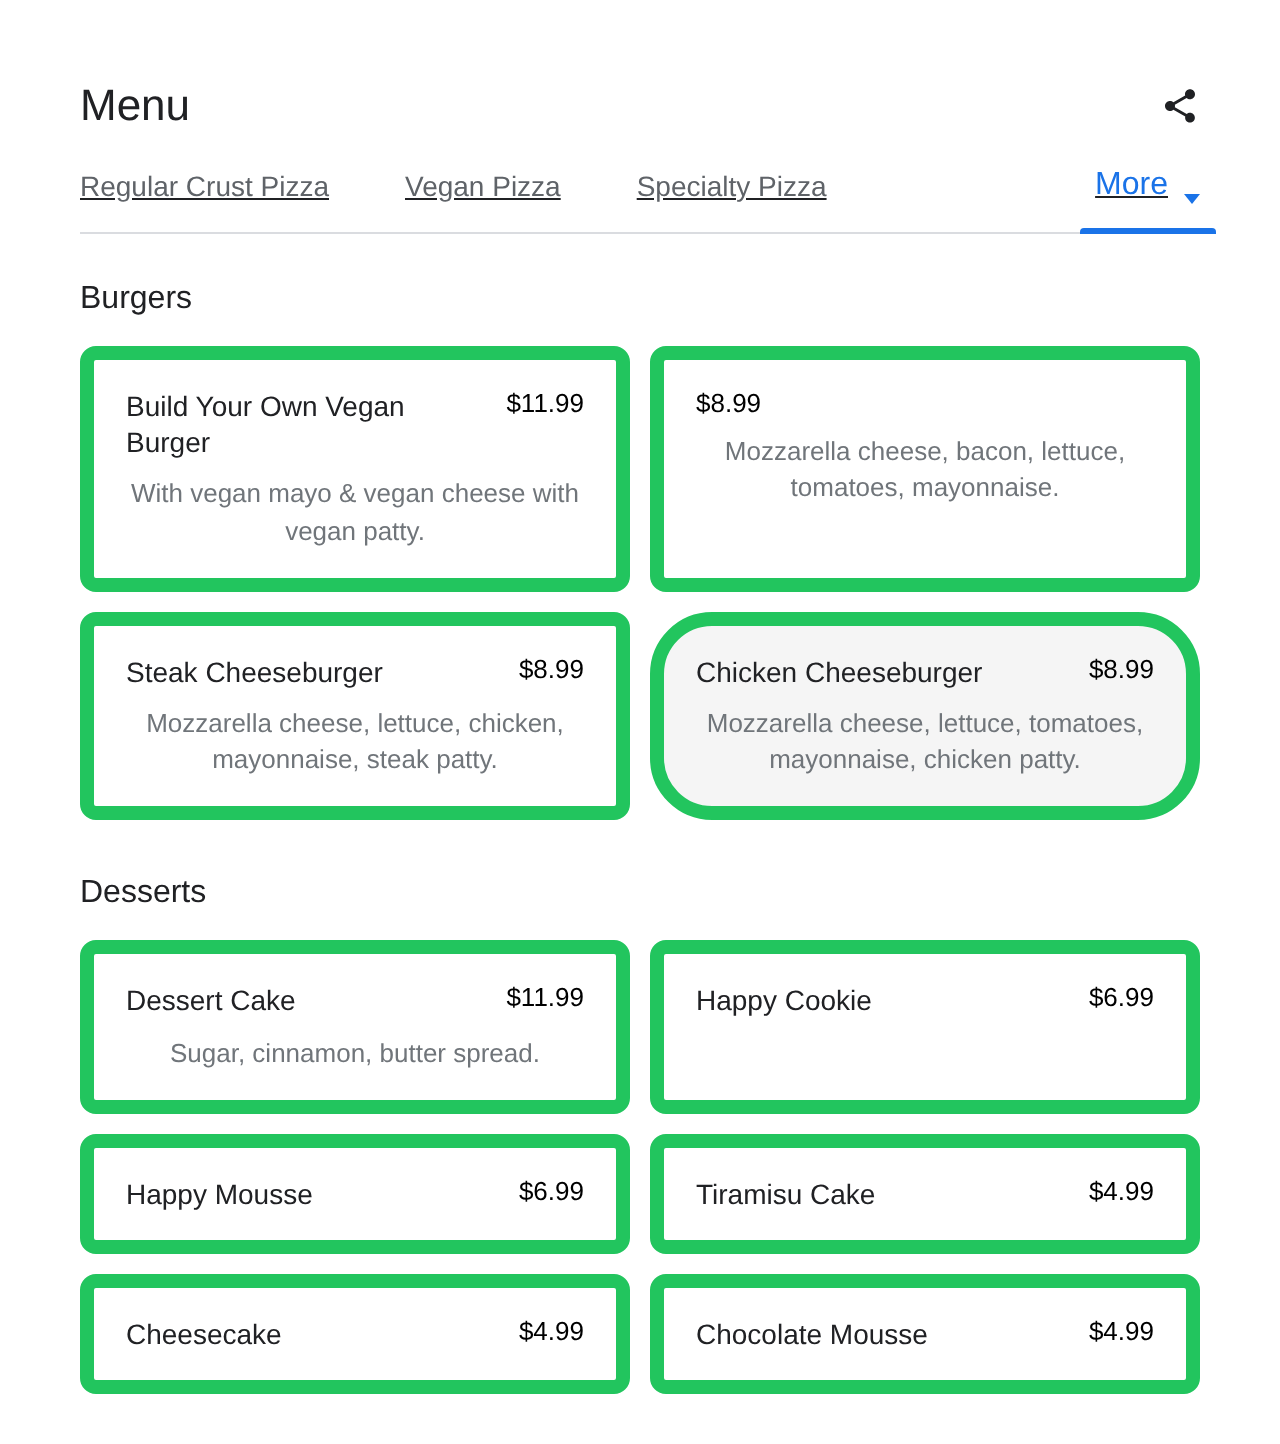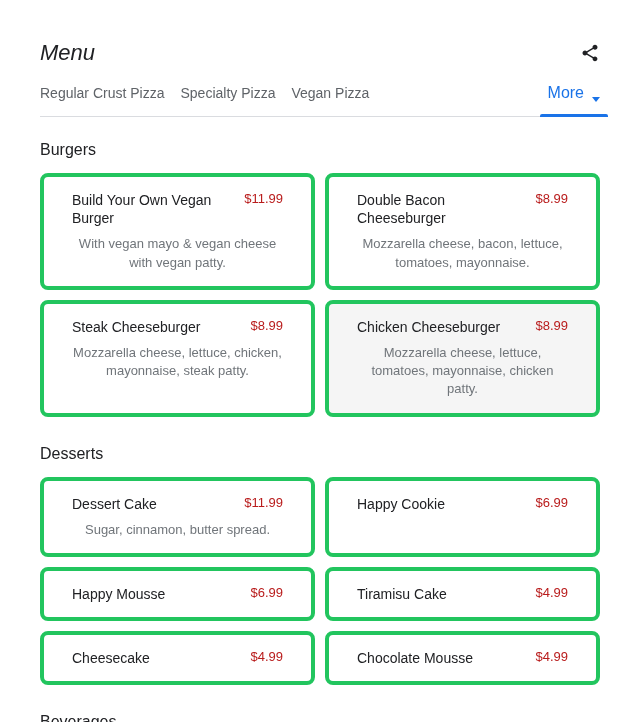--- a/index.html
+++ b/index.html
@@ -13,33 +13,33 @@
     .header {
       display: flex;
       justify-content: space-between;
       align-items: center;
       margin-bottom: 18px;
     }
     .header h1 {
       font-size: 22px;
       font-weight: 400;
       color: #202124;
-      font-style: italic;
     }
     .share-icon {
       width: 20px;
       height: 20px;
       cursor: pointer;
     }
     .tabs {
       display: flex;
       align-items: center;
-      gap: 16px;
+      gap: 38px;
       border-bottom: 1px solid #dadce0;
       position: relative;
+      text-decoration: underline;
     }
     .tab {
       font-size: 14px;
       color: #5f6368;
       padding-bottom: 14px;
       cursor: pointer;
     }
     .tab-more {
       margin-left: auto;
       color: #1a73e8;
@@ -73,43 +73,44 @@
       margin-bottom: 14px;
       margin-top: 24px;
     }
     .grid {
       display: grid;
       grid-template-columns: 1fr 1fr;
       gap: 10px;
       margin-bottom: 28px;
     }
     .card {
-      border: 4px solid #22c55e;
+      border: 7px solid #22c55e;
       border-radius: 8px;
-      padding: 14px 28px;
+      padding: 14px 16px;
       cursor: pointer;
       background: #fff;
     }
     .card.selected {
       background: #f5f5f5;
+      border-radius: 31px;
     }
     .card-row {
       display: flex;
       justify-content: space-between;
       align-items: flex-start;
       gap: 12px;
     }
     .card-name {
       font-size: 14px;
       color: #202124;
       line-height: 1.3;
     }
     .card-price {
       font-size: 13px;
-      color: #b91c1c;
+      color: #000000;
       white-space: nowrap;
     }
     .card-desc {
       font-size: 13px;
       color: #70757a;
       margin-top: 8px;
       line-height: 1.4;
       text-align: center;
     }
     .beverages-grid {
@@ -131,40 +132,39 @@
   <h1>Menu</h1>
   <span class="share-icon">
     <svg viewBox="0 0 24 24" fill="#202124">
         <path d="M18 16.08c-.76 0-1.44.3-1.96.77L8.91 12.7c.05-.23.09-.46.09-.7s-.04-.47-.09-.7l7.05-4.11c.54.5 1.25.81 2.04.81 1.66 0 3-1.34 3-3s-1.34-3-3-3-3 1.34-3 3c0 .24.04.47.09.7L8.04 9.81C7.5 9.31 6.79 9 6 9c-1.66 0-3 1.34-3 3s1.34 3 3 3c.79 0 1.5-.31 2.04-.81l7.12 4.16c-.05.21-.08.43-.08.65 0 1.61 1.31 2.92 2.92 2.92s2.92-1.31 2.92-2.92-1.31-2.92-2.92-2.92z"></path>
       </svg>
   </span>
 </div>
 
 <div class="tabs">
   <div class="tab">Regular Crust Pizza</div>
+  <div class="tab">Vegan Pizza</div>
   <div class="tab">Specialty Pizza</div>
-  <div class="tab">Vegan Pizza</div>
   <div class="tab-more">
     <span>More</span>
     <span class="caret"></span>
   </div>
 </div>
 
 <h2 class="section-title">Burgers</h2>
 <div class="grid">
   <div class="card">
     <div class="card-row">
       <div class="card-name">Build Your Own Vegan Burger</div>
       <div class="card-price">$11.99</div>
     </div>
     <div class="card-desc">With vegan mayo &amp; vegan cheese with vegan patty.</div>
   </div>
   <div class="card">
     <div class="card-row">
-      <div class="card-name">Double Bacon Cheeseburger</div>
       <div class="card-price">$8.99</div>
     </div>
     <div class="card-desc">Mozzarella cheese, bacon, lettuce, tomatoes, mayonnaise.</div>
   </div>
   <div class="card">
     <div class="card-row">
       <div class="card-name">Steak Cheeseburger</div>
       <div class="card-price">$8.99</div>
     </div>
     <div class="card-desc">Mozzarella cheese, lettuce, chicken, mayonnaise, steak patty.</div>

